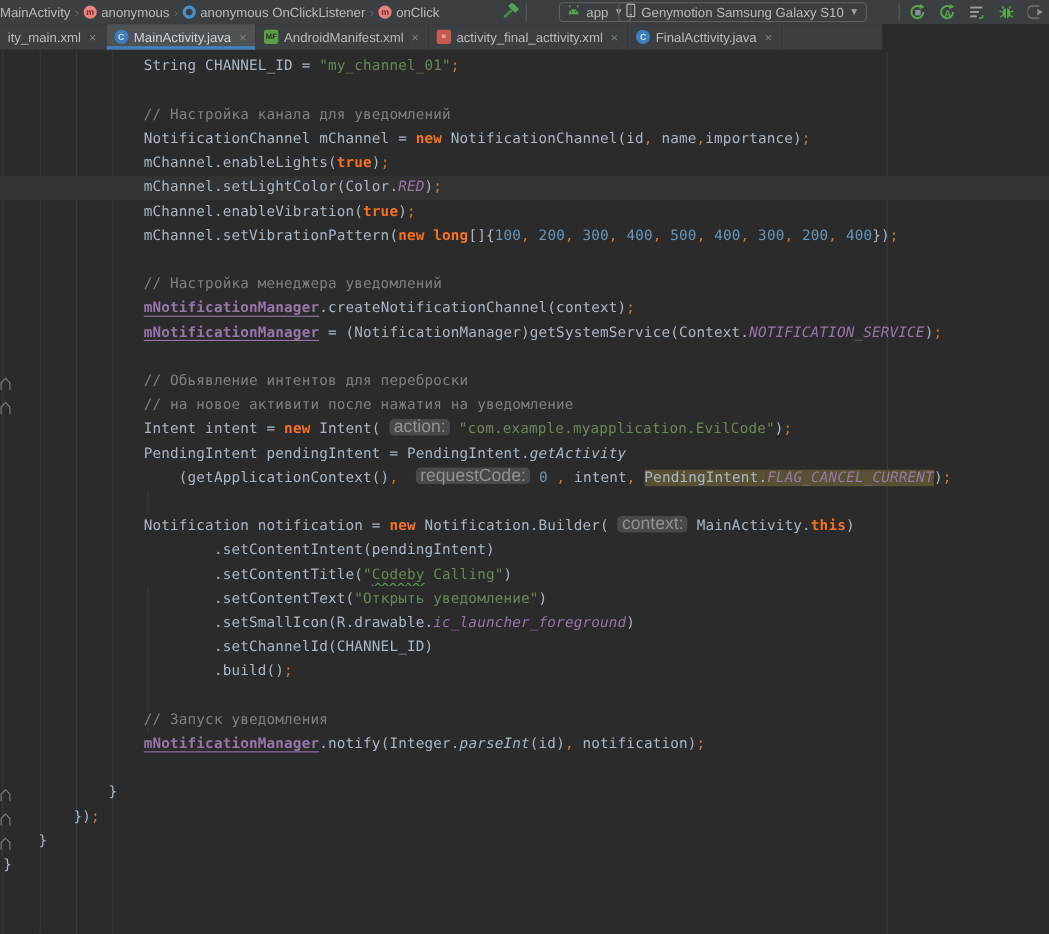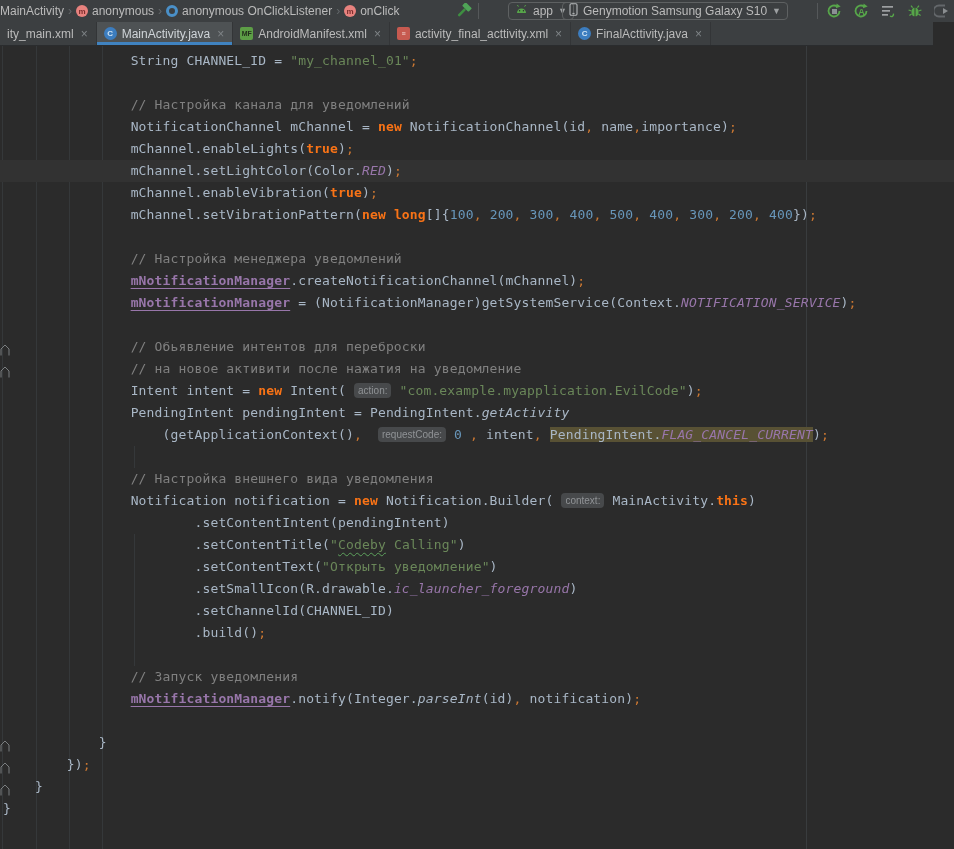--- a/index.html
+++ b/index.html
@@ -19,21 +19,21 @@
   .bc-ic.anon   { background:transparent; border:3px solid #4a90c8; width:12px; height:12px; }
   .tb-sep { position:absolute; top:3px; width:1px; height:16px; background:#55585a; }
   .combo { position:absolute; top:2px; height:18px; border:1px solid #5e6162; border-radius:4px;
            display:flex; align-items:center; gap:5px; padding:0 6px; font-size:12px; color:#bbbbbb;
            white-space:nowrap; }
   .caret { color:#9da0a2; font-size:9px; }
   .tb-actions { position:absolute; top:0; height:22px; display:flex; align-items:center; gap:11px; }
   .tb-btn { width:16px; height:16px; display:inline-flex; align-items:center; justify-content:center; }
 
   
-  .tabbar { position:absolute; left:0; top:22px; width:933px; height:24px; background:#3c3f41;
+  .tabbar { position:absolute; left:0; top:22px; width:802px; height:24px; background:#3c3f41;
             display:flex; align-items:stretch; border-bottom:1px solid #2a2c2e; }
   .tab { position:relative; display:flex; align-items:center; gap:5px; padding:0 8px 0 7px;
          font-size:12px; color:#bbbbbb; border-right:1px solid #333537; white-space:nowrap; }
   .tab.active { background:#4e5254; color:#cfd4d8; }
   .tab.active::after { content:""; position:absolute; left:0; right:0; bottom:0; height:3px;
                        background:#4083c0; }
   .tab .close { color:#7f8487; font-size:12px; margin-left:2px; }
   .f-ic { width:13px; height:13px; display:inline-flex; align-items:center; justify-content:center;
           border-radius:50%; font-size:8px; font-weight:bold; flex:none; }
   .f-ic.class { background:#3c7dbf; color:#cfe3f4; }
@@ -55,21 +55,21 @@
   .sg-str   { color:#6a8759; }
   .sg-num   { color:#6897bb; }
   .sg-com   { color:#808080;text-align:center; }
   .sg-field { color:#9876aa; text-decoration:underline; text-underline-offset:3px; text-decoration-thickness:1px;font-weight:bold; }
   .sg-const { color:#9876aa; font-style:italic; }
   .sg-smethod { color:#a9b7c6; font-style:italic; }
   .sg-punct { color:#cc7832; }
   .sg-strtypo { color:#6a8759; text-decoration:underline wavy #5da15d; text-decoration-thickness:1px;
                 text-underline-offset:3px; }
   .sg-hint { display:inline-block; background:#47494b; color:#909396; border-radius:4px;
-             padding:0 4px; font-family:"Liberation Sans", sans-serif; font-size:10px;
+             padding:0 4px; font-family:"Liberation Sans", sans-serif; font-size:16px;
              line-height:15px; height:15px; vertical-align:1px; letter-spacing:0; }
   .hl { background:#585134; }
   .fold-marker { position:absolute; left:0; top:5px; width:10px; height:12px; z-index:3; }
 </style>
 </head>
 <body>
 
 <div class="toolbar">
   <div class="breadcrumbs">
       <span class="bc-item">
@@ -211,34 +211,33 @@
       <div class="line"><span>                </span><span class="sg-plain">String CHANNEL_ID = </span><span class="sg-str">"my_channel_01"</span><span class="sg-punct">;</span></div>
       <div class="line"><span></span></div>
       <div class="line"><span>                </span><span class="sg-com">// Настройка канала для уведомлений</span></div>
       <div class="line"><span>                </span><span class="sg-plain">NotificationChannel mChannel = </span><span class="sg-kw">new</span><span class="sg-plain"> NotificationChannel(id</span><span class="sg-punct">,</span><span class="sg-plain"> name</span><span class="sg-punct">,</span><span class="sg-plain">importance)</span><span class="sg-punct">;</span></div>
       <div class="line"><span>                </span><span class="sg-plain">mChannel.enableLights(</span><span class="sg-kw">true</span><span class="sg-plain">)</span><span class="sg-punct">;</span></div>
       <div class="line cur"><span>                </span><span class="sg-plain">mChannel.setLightColor(Color.</span><span class="sg-const">RED</span><span class="sg-plain">)</span><span class="sg-punct">;</span></div>
       <div class="line"><span>                </span><span class="sg-plain">mChannel.enableVibration(</span><span class="sg-kw">true</span><span class="sg-plain">)</span><span class="sg-punct">;</span></div>
       <div class="line"><span>                </span><span class="sg-plain">mChannel.setVibrationPattern(</span><span class="sg-kw">new</span><span class="sg-plain"> </span><span class="sg-kw">long</span><span class="sg-plain">[]{</span><span class="sg-num">100</span><span class="sg-punct">,</span><span class="sg-plain"> </span><span class="sg-num">200</span><span class="sg-punct">,</span><span class="sg-plain"> </span><span class="sg-num">300</span><span class="sg-punct">,</span><span class="sg-plain"> </span><span class="sg-num">400</span><span class="sg-punct">,</span><span class="sg-plain"> </span><span class="sg-num">500</span><span class="sg-punct">,</span><span class="sg-plain"> </span><span class="sg-num">400</span><span class="sg-punct">,</span><span class="sg-plain"> </span><span class="sg-num">300</span><span class="sg-punct">,</span><span class="sg-plain"> </span><span class="sg-num">200</span><span class="sg-punct">,</span><span class="sg-plain"> </span><span class="sg-num">400</span><span class="sg-plain">})</span><span class="sg-punct">;</span></div>
       <div class="line"><span></span></div>
       <div class="line"><span>                </span><span class="sg-com">// Настройка менеджера уведомлений</span></div>
-      <div class="line"><span>                </span><span class="sg-field">mNotificationManager</span><span class="sg-plain">.createNotificationChannel(mChannel)</span><span class="sg-punct">;</span></div>
+      <div class="line"><span>                </span><span class="sg-field">mNotificationManager</span><span class="sg-plain">.createNotificationChannel(context)</span><span class="sg-punct">;</span></div>
       <div class="line"><span>                </span><span class="sg-field">mNotificationManager</span><span class="sg-plain"> = (NotificationManager)getSystemService(Context.</span><span class="sg-const">NOTIFICATION_SERVICE</span><span class="sg-plain">)</span><span class="sg-punct">;</span></div>
       <div class="line"><span></span></div>
       <div class="line"><span class="fold-marker"><svg width="10" height="12" viewBox="0 0 10 12">
             <path d="M1 11.5V5L5 1l4 4v6.5" fill="none" stroke="#7a7e80" stroke-width="1"></path>
           </svg></span><span>                </span><span class="sg-com">// Обьявление интентов для переброски</span></div>
       <div class="line"><span class="fold-marker"><svg width="10" height="12" viewBox="0 0 10 12">
             <path d="M1 11.5V5L5 1l4 4v6.5" fill="none" stroke="#7a7e80" stroke-width="1"></path>
           </svg></span><span>                </span><span class="sg-com">// на новое активити после нажатия на уведомление</span></div>
       <div class="line"><span>                </span><span class="sg-plain">Intent intent = </span><span class="sg-kw">new</span><span class="sg-plain"> Intent( </span><span class="sg-hint">action:</span><span class="sg-plain"> </span><span class="sg-str">"com.example.myapplication.EvilCode"</span><span class="sg-plain">)</span><span class="sg-punct">;</span></div>
       <div class="line"><span>                </span><span class="sg-plain">PendingIntent pendingIntent = PendingIntent.</span><span class="sg-smethod">getActivity</span></div>
       <div class="line"><span>                    </span><span class="sg-plain">(getApplicationContext()</span><span class="sg-punct">,</span><span class="sg-plain">  </span><span class="sg-hint">requestCode:</span><span class="sg-plain"> </span><span class="sg-num">0</span><span class="sg-plain"> </span><span class="sg-punct">,</span><span class="sg-plain"> intent</span><span class="sg-punct">,</span><span class="sg-plain"> </span><span class="sg-plain hl">PendingIntent.</span><span class="sg-const hl">FLAG_CANCEL_CURRENT</span><span class="sg-plain">)</span><span class="sg-punct">;</span></div>
       <div class="line"><span></span></div>
-      <div class="line"><span>                </span><span class="sg-com">// Настройка внешнего вида уведомления</span></div>
       <div class="line"><span>                </span><span class="sg-plain">Notification notification = </span><span class="sg-kw">new</span><span class="sg-plain"> Notification.Builder( </span><span class="sg-hint">context:</span><span class="sg-plain"> MainActivity.</span><span class="sg-kw">this</span><span class="sg-plain">)</span></div>
       <div class="line"><span>                        </span><span class="sg-plain">.setContentIntent(pendingIntent)</span></div>
       <div class="line"><span>                        </span><span class="sg-plain">.setContentTitle(</span><span class="sg-str">"</span><span class="sg-strtypo">Codeby</span><span class="sg-str"> Calling"</span><span class="sg-plain">)</span></div>
       <div class="line"><span>                        </span><span class="sg-plain">.setContentText(</span><span class="sg-str">"Открыть уведомление"</span><span class="sg-plain">)</span></div>
       <div class="line"><span>                        </span><span class="sg-plain">.setSmallIcon(R.drawable.</span><span class="sg-const">ic_launcher_foreground</span><span class="sg-plain">)</span></div>
       <div class="line"><span>                        </span><span class="sg-plain">.setChannelId(CHANNEL_ID)</span></div>
       <div class="line"><span>                        </span><span class="sg-plain">.build()</span><span class="sg-punct">;</span></div>
       <div class="line"><span></span></div>
       <div class="line"><span>                </span><span class="sg-com">// Запуск уведомления</span></div>
       <div class="line"><span>                </span><span class="sg-field">mNotificationManager</span><span class="sg-plain">.notify(Integer.</span><span class="sg-smethod">parseInt</span><span class="sg-plain">(id)</span><span class="sg-punct">,</span><span class="sg-plain"> notification)</span><span class="sg-punct">;</span></div>

